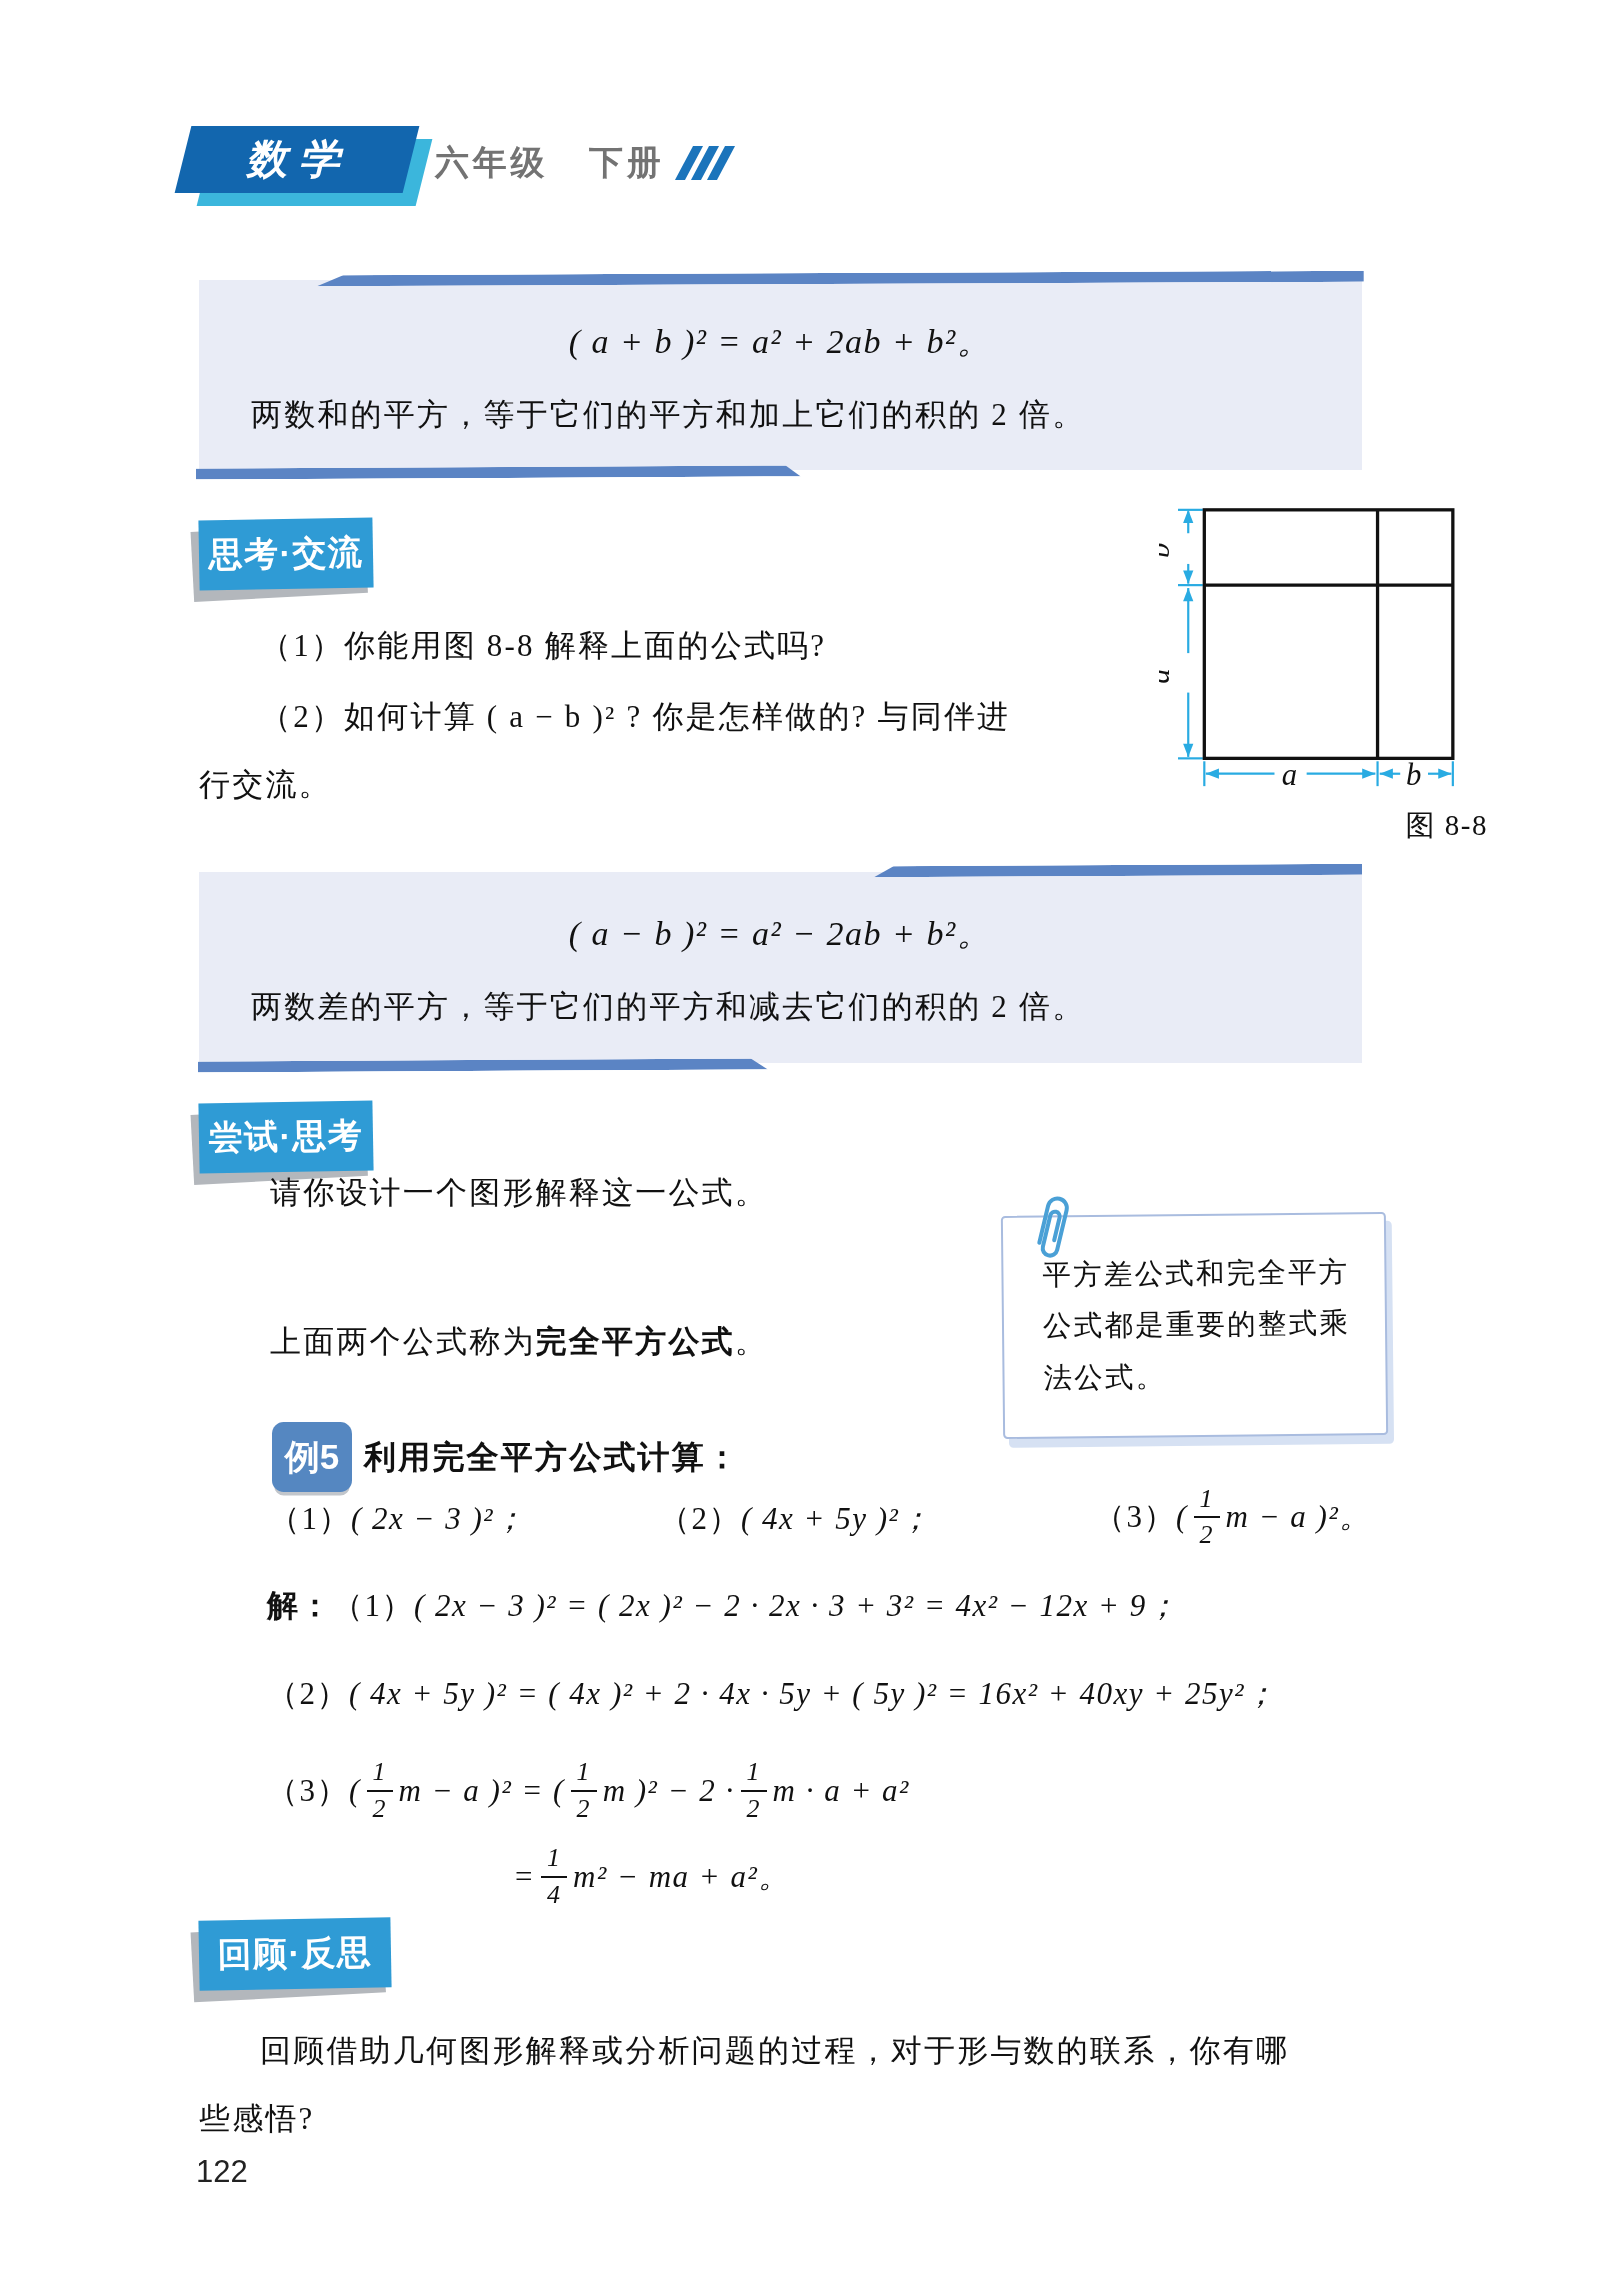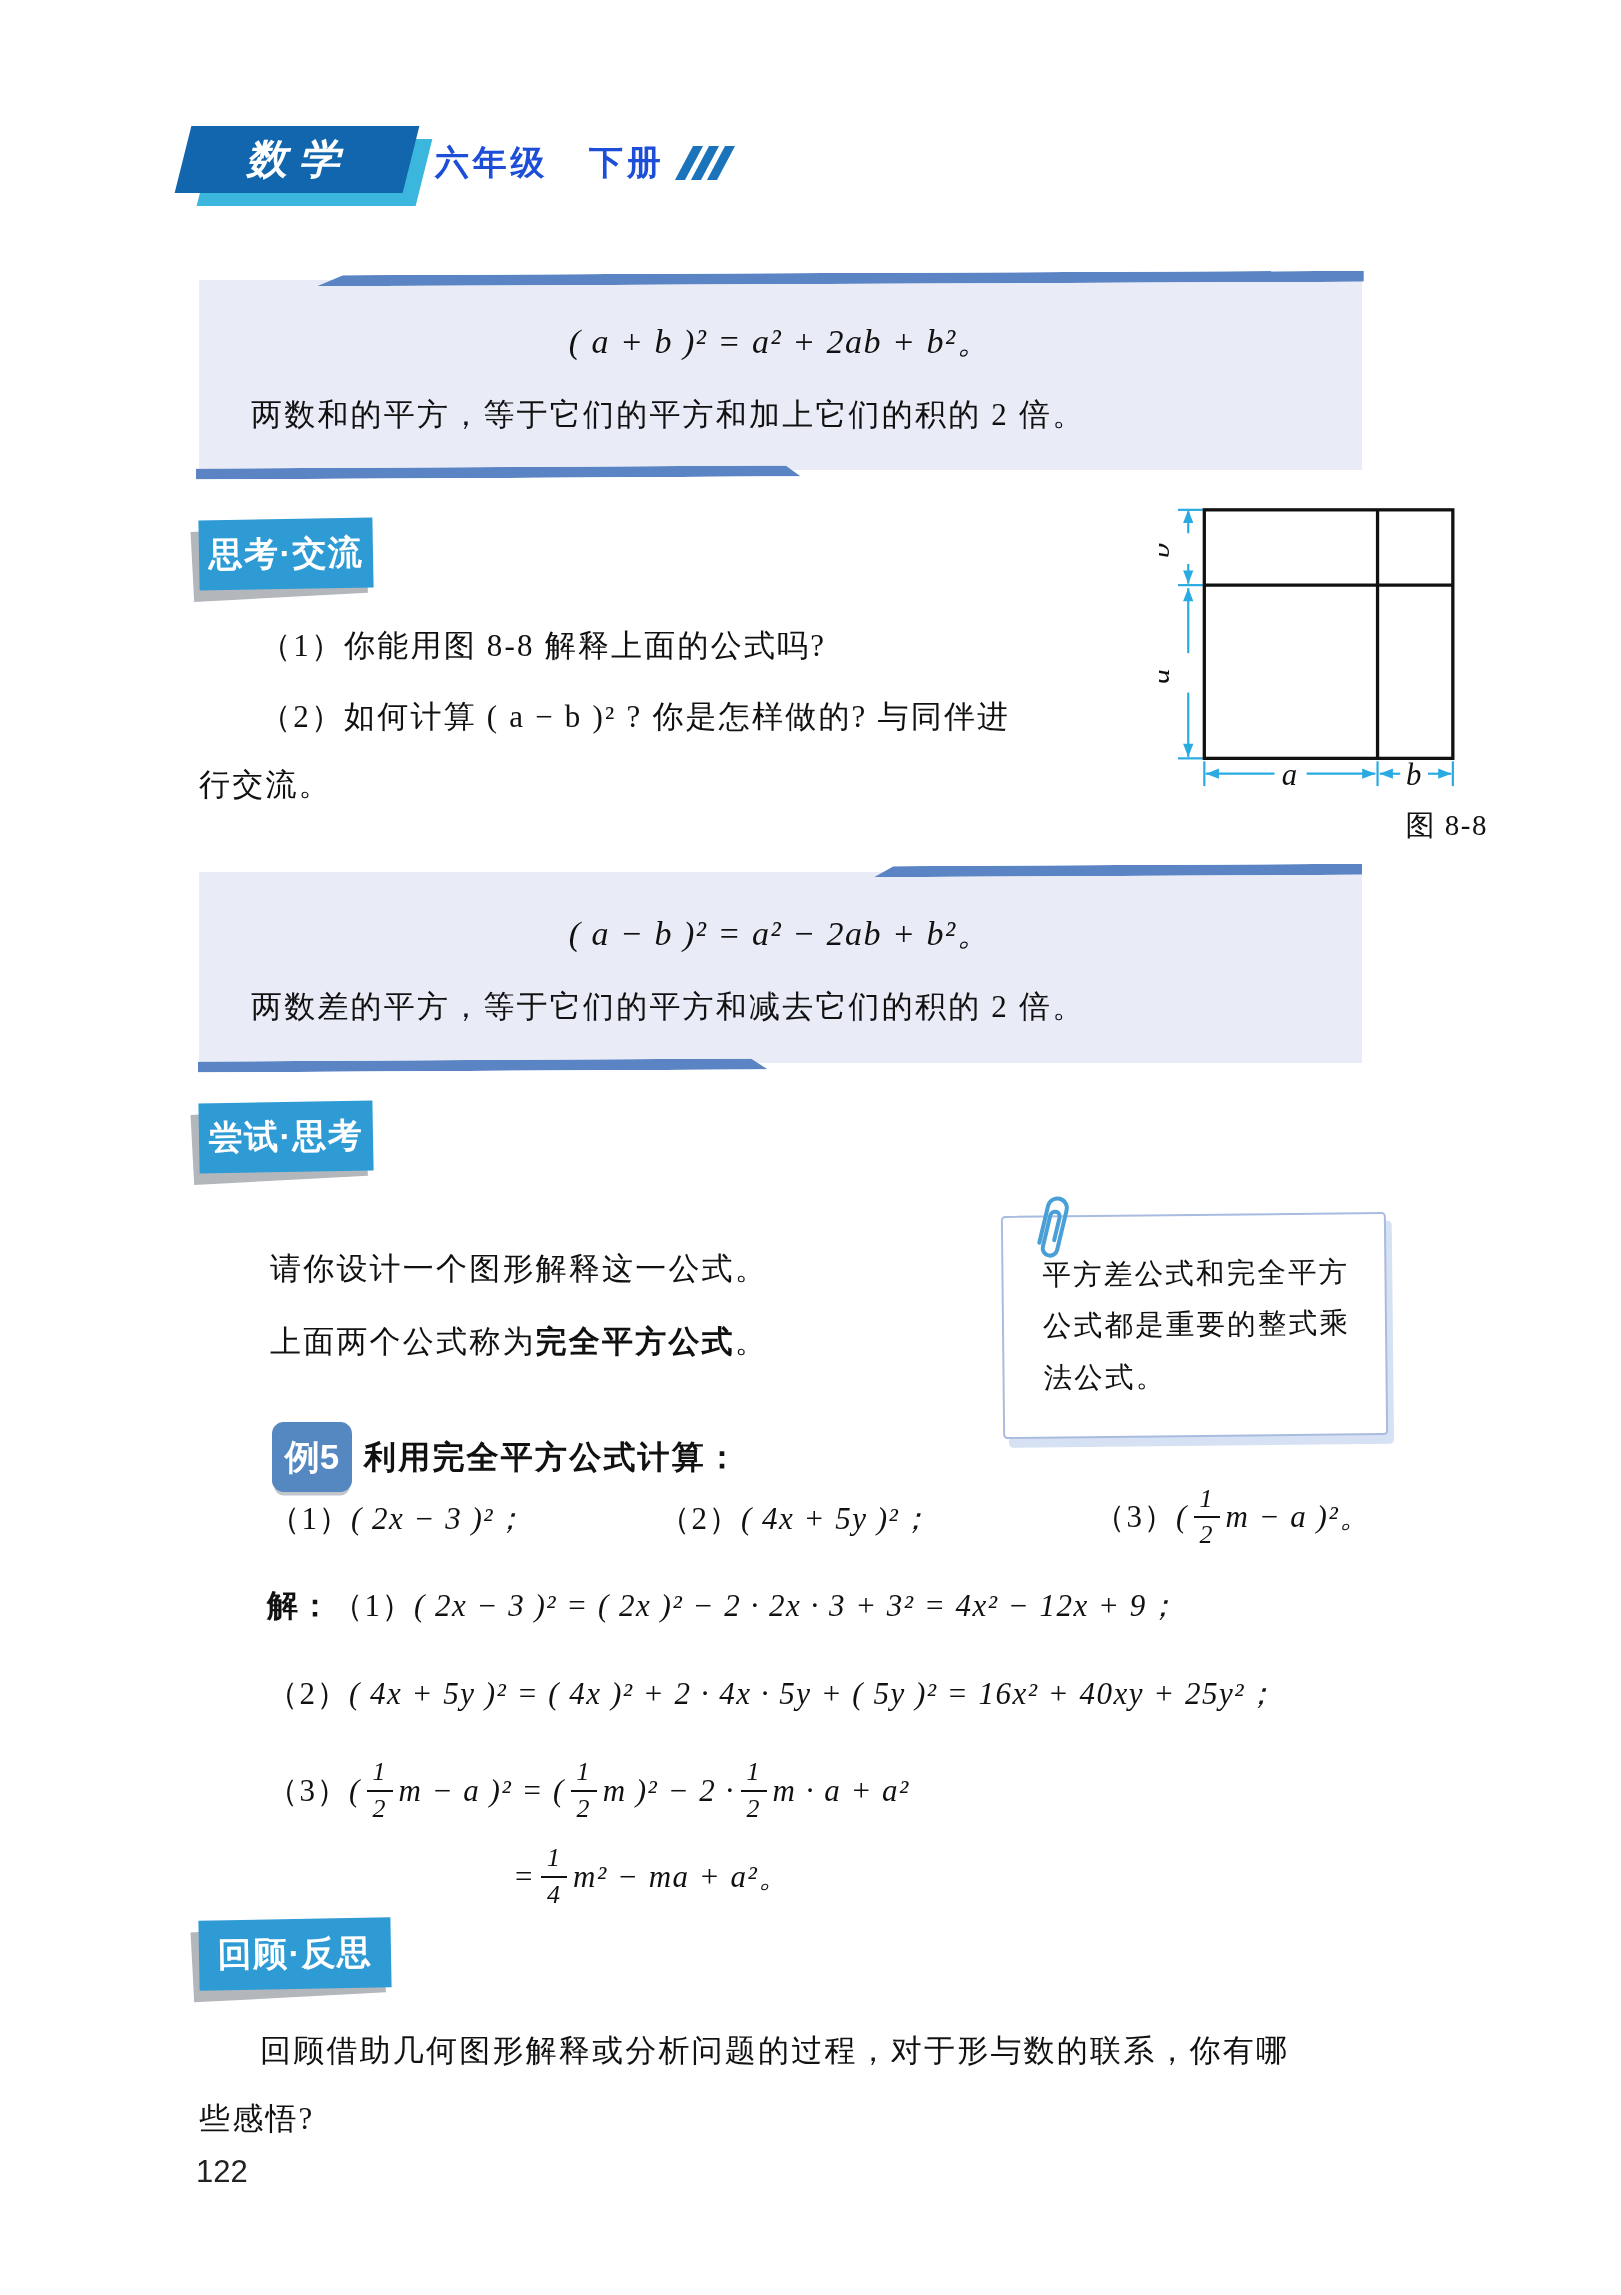--- a/index.html
+++ b/index.html
@@ -8,21 +8,21 @@
 
   
   .brand{position:absolute;left:183px;top:126px;width:228px;height:67px;}
   .brand-accent{position:absolute;left:22px;top:13px;right:-13px;bottom:-13px;
                 background:#3bb6dc;transform:skewX(-14deg);}
   .brand-face{position:absolute;inset:0;background:#1266ae;transform:skewX(-14deg);
               display:flex;align-items:center;justify-content:center;color:#fff;
               font-family:"Liberation Sans","DejaVu Sans",sans-serif;font-weight:bold;
               font-size:41px;letter-spacing:11.7px;padding-left:10.2px;}
   .grade-text{position:absolute;top:140px;font-family:"Liberation Sans","DejaVu Sans",sans-serif;
-              font-weight:600;font-size:34px;color:#1d4ed8;letter-spacing:3.7px;}
+              font-weight:600;font-size:34px;color:#737373;letter-spacing:3.7px;}
   .slashes{position:absolute;left:684px;top:146px;display:flex;gap:6.6px;}
   .slashes i{display:block;width:9.5px;height:34px;background:#1b74bb;transform:skewX(-28deg);}
 
   
   .fbox{position:absolute;left:199px;width:1163px;background:#e9ecf6;}
   .fbar{position:absolute;height:11px;background:#5b84c4;}
   .fbox-formula{text-align:center;font-size:34px;letter-spacing:1.5px;
                 font-style:italic;margin-top:39px;}
   .fbox-caption{font-size:31px;letter-spacing:2.2px;margin-top:29px;padding-left:52px;}
 
@@ -161,21 +161,21 @@
     <div class="fbar" style="bottom:-8px;left:-1.5px;width:49%;transform:skewY(-0.3deg);clip-path:polygon(0 0,97% 0,100% 100%,0 100%);"></div>
     <div class="fbox-formula math">( a − b )² = a² − 2ab + b²。</div>
     <div class="fbox-caption">两数差的平方，等于它们的平方和减去它们的积的 2 倍。</div>
   </section>
 
   <div class="tag" style="left:199px;top:1102px;">
     <div class="tag-shadow"></div>
     <div class="tag-face">尝试·思考</div>
   </div>
 
-  <div class="body-text" style="left:270px;top:1248px;">请你设计一个图形解释这一公式。</div>
+  <div class="body-text" style="left:270px;top:1172px;">请你设计一个图形解释这一公式。</div>
 
   <div class="body-text" style="left:270px;top:1321px;">
     <span>上面两个公式称为</span><span class="bold-cn">完全平方公式</span><span>。</span>
   </div>
 
   <aside class="note">
     <svg class="paperclip" width="38" height="76" viewBox="0 0 52 104">
       <g transform="rotate(14 26 52)">
         <path d="M 12 74 L 12 22 A 13 13 0 0 1 38 22 L 38 78 A 10 10 0 0 1 18 78 L 18 34 A 6.5 6.5 0 0 1 31 34 L 31 66" fill="none" stroke="#4aa0d6" stroke-width="5.5" stroke-linecap="round"></path>
       </g>

